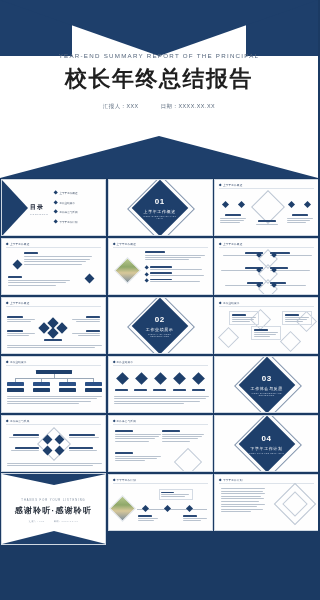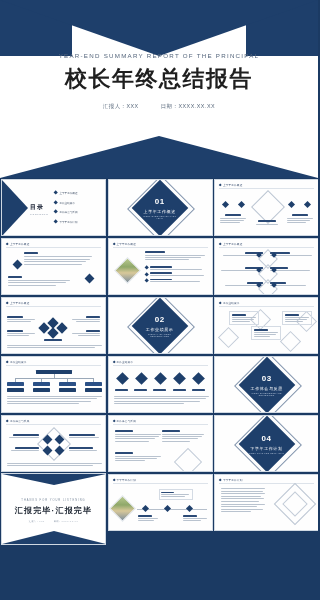--- a/index.html
+++ b/index.html
@@ -661,21 +661,21 @@
       <div style="position:absolute;right:14px;top:20px;width:16px;height:16px;" class="dia-o"></div>
     </div>
 
   </div>
 
   <div class="end-slide">
     <div class="end-top"></div>
     <div class="end-bot"></div>
     <div class="end-inner">
       <div class="end-en">THANKS FOR YOUR LISTENING</div>
-      <div class="end-cn">汇报完毕·汇报完毕</div>
+      <div class="end-cn">感谢聆听·感谢聆听</div>
       <div class="end-meta">
         <span>汇报人：XXX</span>
         <span>日期：XXXX.XX.XX</span>
       </div>
     </div>
   </div>
 
 </div>
 
 </body></html>

